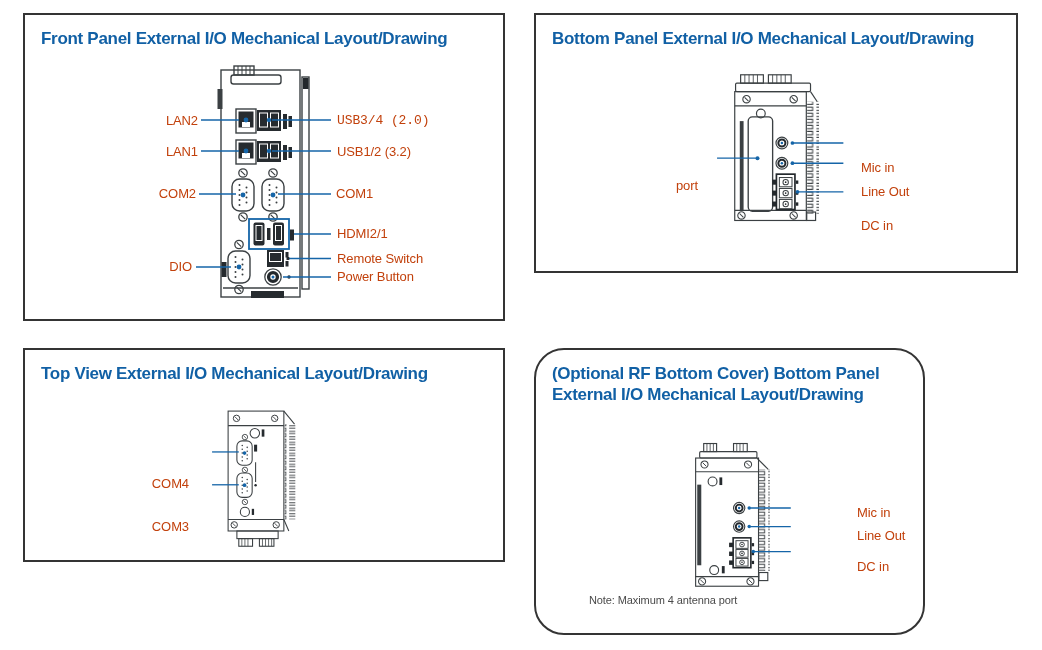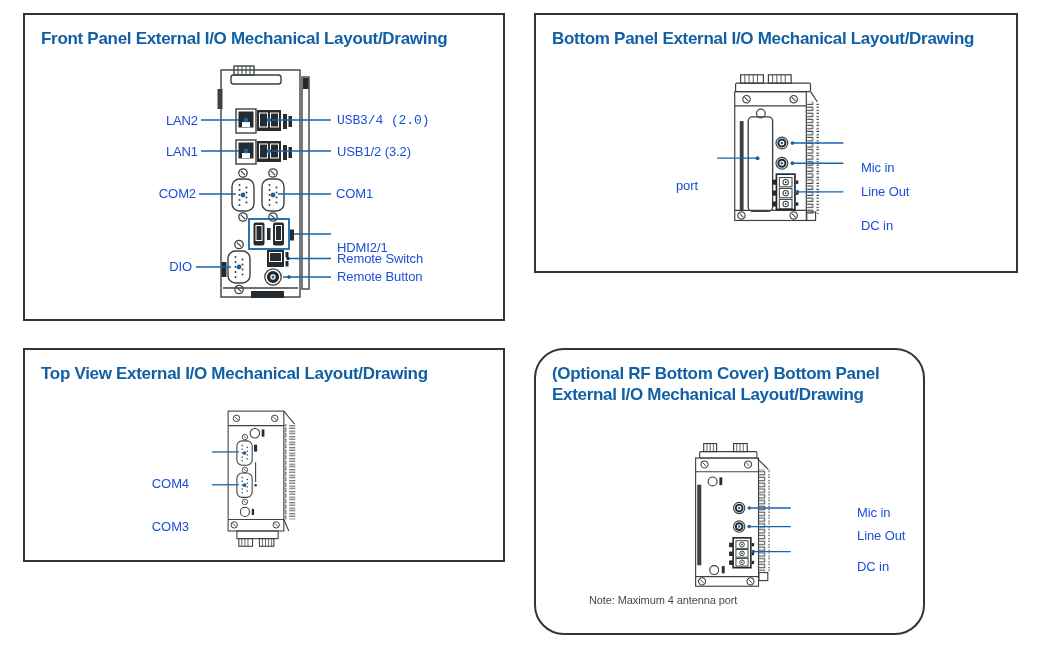--- a/index.html
+++ b/index.html
@@ -3,21 +3,21 @@
 <meta charset="utf-8">
 <style>
   html,body { margin:0; padding:0; background:#fff; }
   .page { position:relative; width:1042px; height:650px; background:#fff; overflow:hidden;
           font-family:"Liberation Sans", sans-serif; }
   .panel { position:absolute; background:#fff; border:2px solid #343434; box-sizing:border-box; }
   .panel h2 { position:absolute; left:12px; top:9px; right:12px; margin:4px;
               font-size:17px; line-height:21px; font-weight:700; color:#1160a5;
               letter-spacing:-0.3px; }
   .panel svg { position:absolute; left:0; top:0; width:100%; height:100%; }
-  .lbl { position:absolute; font-size:13px; line-height:15px; color:#1d4ed8;
+  .lbl { position:absolute; font-size:13px; line-height:15px; color:#c2410c;
          letter-spacing:-0.1px; white-space:nowrap; }
   .lbl.r { text-align:right; }
   .note { position:absolute; font-size:11px; color:#4a4a4a; letter-spacing:-0.1px; white-space:nowrap; }
   #p1 { left:23px;  top:13px;  width:482px; height:308px; }
   #p2 { left:534px; top:13px;  width:484px; height:260px; }
   #p3 { left:23px;  top:348px; width:482px; height:214px; }
   #p4 { left:534px; top:348px; width:391px; height:287px;border-radius:30px; }
 </style>
 </head>
 <body>
@@ -141,23 +141,23 @@
       </g>
       <rect x="261.5" y="242" width="2.8" height="3" fill="#23282c"></rect>
     </svg>
     <div class="lbl r" style="right:305px; top:98px;">LAN2</div>
     <div class="lbl r" style="right:305px; top:129px;">LAN1</div>
     <div class="lbl r" style="right:307px; top:171px;">COM2</div>
     <div class="lbl r" style="right:311px; top:244px;">DIO</div>
     <div class="lbl" style="left:312px; top:98px;font-family:Liberation Mono, monospace;">USB3/4 (2.0)</div>
     <div class="lbl" style="left:312px; top:129px;">USB1/2 (3.2)</div>
     <div class="lbl" style="left:311px; top:171px;">COM1</div>
-    <div class="lbl" style="left:312px; top:211px;margin-top:14px;">HDMI2/1</div>
+    <div class="lbl" style="left:312px; top:211px;">HDMI2/1</div>
     <div class="lbl" style="left:312px; top:236px;">Remote Switch</div>
-    <div class="lbl" style="left:312px; top:254px;">Remote Button</div>
+    <div class="lbl" style="left:312px; top:254px;">Power Button</div>
   </section>
 
   <section class="panel" id="p2">
     <h2>Bottom Panel External I/O Mechanical Layout/Drawing</h2>
     <svg viewBox="0 0 480 304">
       <defs>
         <pattern id="finsB" width="16" height="7.2" patternUnits="userSpaceOnUse">
           <path d="M0 1.4 H11.5 V5.6 H0" fill="none" stroke="#3b4043" stroke-width="1.2"></path>
         </pattern>
         <g id="scrb">

